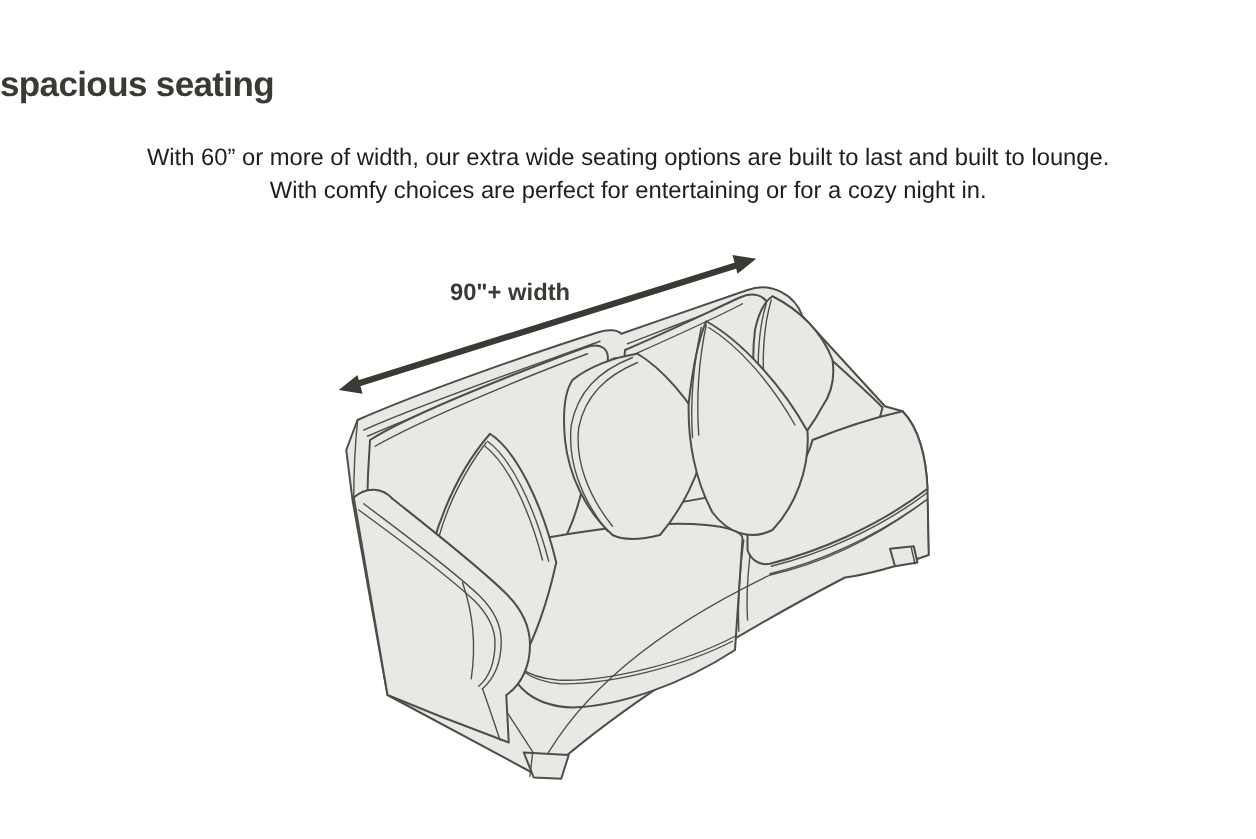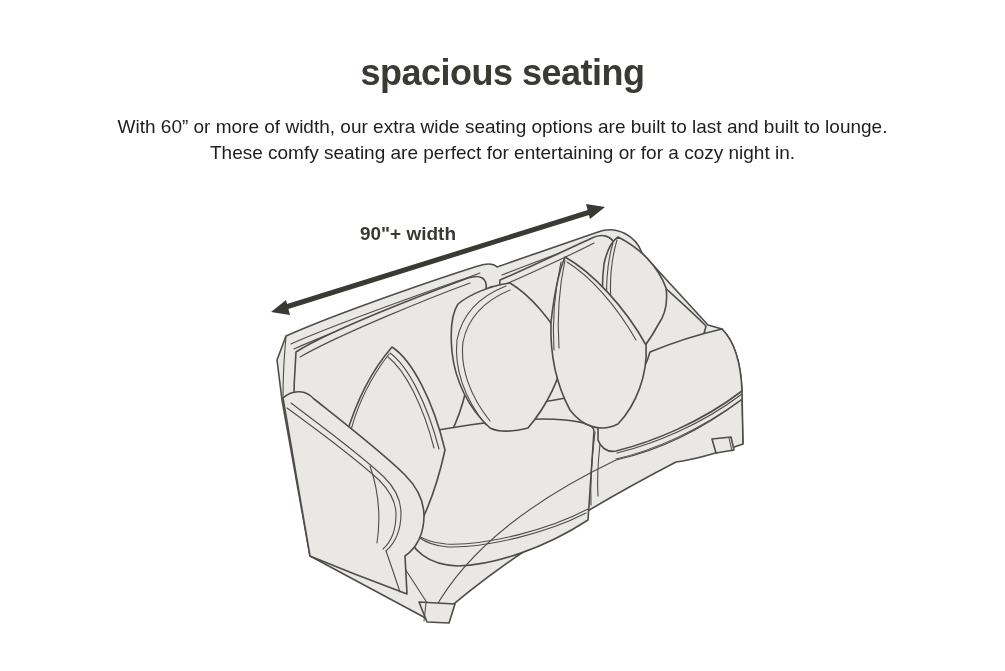--- a/index.html
+++ b/index.html
@@ -11,22 +11,22 @@
     --c-arrow:#3a3a35;
   }
   html,body{margin:0;padding:0;background:var(--c-background);}
   #stage{
     position:relative;width:1005px;height:671px;overflow:hidden;
     background:var(--c-background);
     font-family:"Liberation Sans", sans-serif;
   }
   .page-title{
     position:absolute;top:52px;left:0;width:100%;
-    text-align:center;margin:0;
-    font-size:36px;font-weight:700;letter-spacing:-0.5px;
+    text-align:left;margin:0;
+    font-size:28px;font-weight:700;letter-spacing:-0.5px;
     color:var(--c-title);
   }
   .intro{
     position:absolute;top:114px;left:0;width:100%;
     text-align:center;margin:0;
     font-size:19px;line-height:26px;
     color:var(--c-body-text);
   }
   .intro span{display:block;}
   #diagram{position:absolute;top:0;left:0;}
@@ -43,21 +43,21 @@
 </style>
 </head>
 <body>
 
 <div id="stage">
 
   <h1 class="page-title">spacious seating</h1>
 
   <p class="intro">
     <span>With 60” or more of width, our extra wide seating options are built to last and built to lounge.</span>
-    <span>These comfy seating are perfect for entertaining or for a cozy night in.</span>
+    <span>With comfy choices are perfect for entertaining or for a cozy night in.</span>
   </p>
 
   <svg id="diagram" width="1005" height="671" viewBox="0 0 1005 671" xmlns="http://www.w3.org/2000/svg">
 
     <g>
 
       <path class="fillshape" d="
         M 286 336
         C 340 312 440 278 478 266
         C 487 263 494 264 497 267

